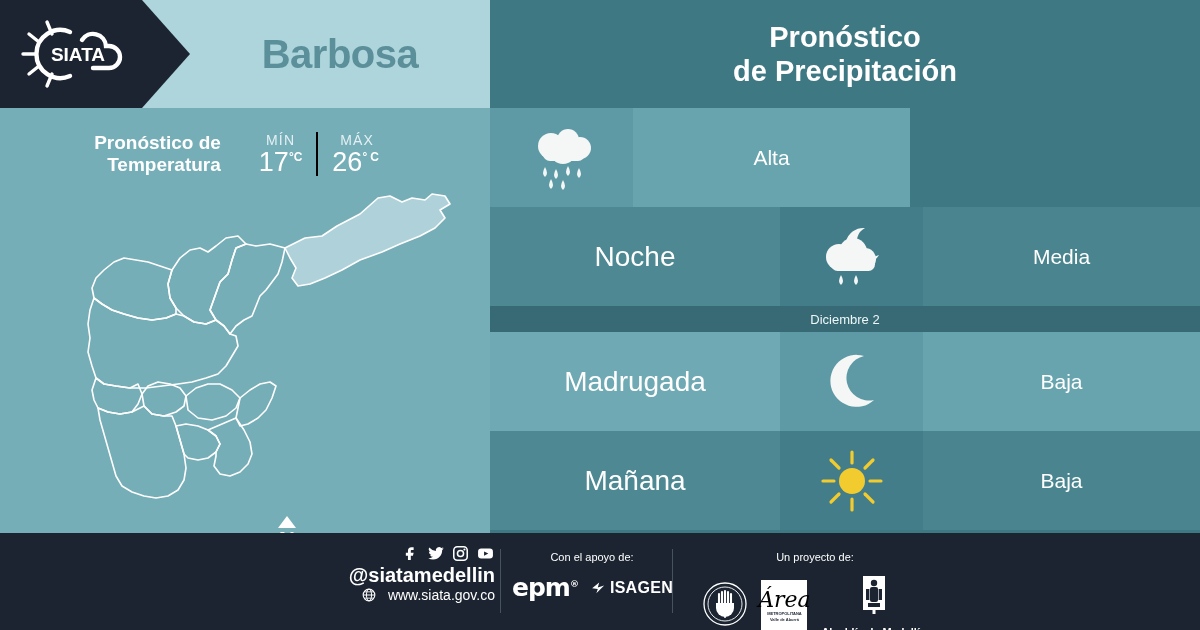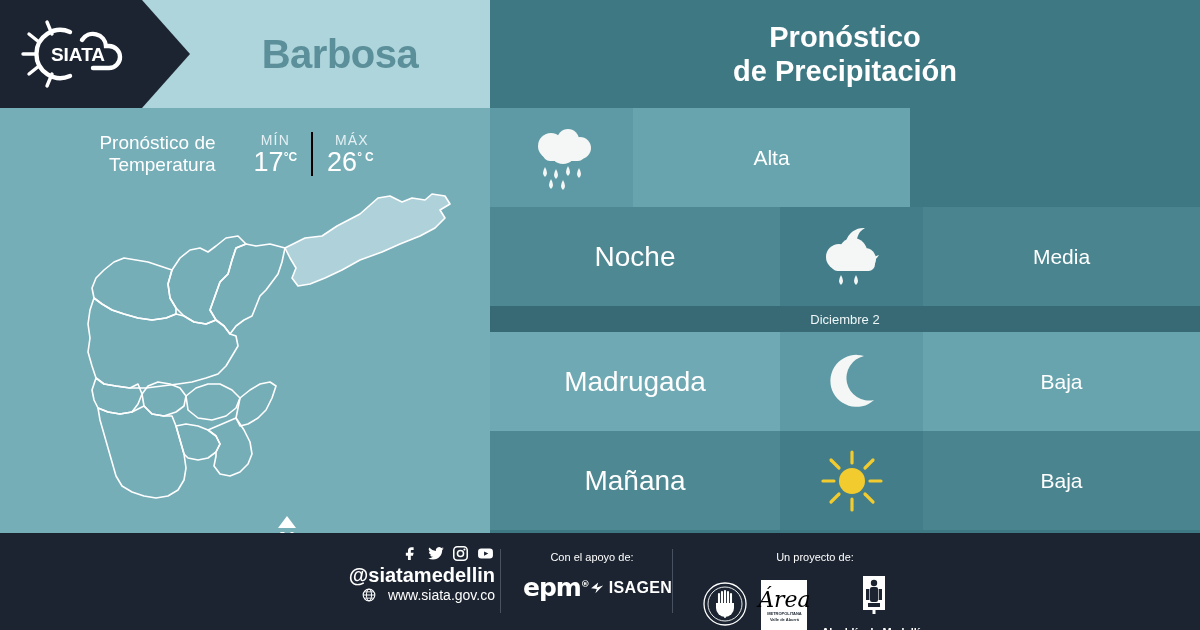--- a/index.html
+++ b/index.html
@@ -32,21 +32,21 @@
   }
   .left-body {
     position:absolute; left:0; top:108px; width:490px; height:425px;
     background:#76aeb8;
   }
   .temp-block {
     position:absolute; left:0; top:14px; width:490px; height:64px;
     display:flex; align-items:center; justify-content:center; gap:24px;
   }
   .temp-title {
-    color:#ffffff; font-size:19px; font-weight:normal; line-height:1.18;
+    color:#ffffff; font-size:19px; font-weight:bold; line-height:1.18;
     text-align:right; white-space:pre-line;
   }
   .temp-vals { display:flex; align-items:flex-start; }
   .temp-cell { text-align:center; padding:0 14px; }
   .temp-cell.first { border-right:2px solid #000000; }
   .temp-label {
     color:#e4f0f3; font-size:14px; letter-spacing:1.2px; font-weight:400;
     display:block; margin-bottom:1px;
   }
   .temp-value {
@@ -106,21 +106,21 @@
   .social-icons { display:flex; gap:7px; justify-content:flex-end; margin-bottom:2px; }
   .handle { font-size:20px; font-weight:bold; line-height:1.12; }
   .weburl {
     font-size:14px; line-height:1.3; display:flex;
     align-items:center; justify-content:flex-end; gap:12px;
   }
   .divider { position:absolute; width:1px; background:#475160; top:16px; height:64px; }
   .support-block { position:absolute; left:512px; top:18px; width:160px; text-align:center; }
   .project-block { position:absolute; left:700px; top:18px; width:230px; text-align:center; }
   .small-cap { color:#ffffff; font-size:11px; margin-bottom:10px; }
-  .logo-row { display:flex; align-items:center; justify-content:flex-end; }
+  .logo-row { display:flex; align-items:center; justify-content:space-between; gap:12px; }
   .epm-text {
     color:#ffffff; font-size:25px; font-weight:bold; letter-spacing:-1px;
     font-family:"DejaVu Sans", sans-serif;
   }
   .epm-text sup { font-size:9px; vertical-align:super; }
   .isagen-text { color:#ffffff; font-size:16px; font-weight:bold; letter-spacing:0.3px; }
   .alcaldia-text { color:#ffffff; font-size:11px; font-weight:bold; margin-top:3px; }
   .proj-logos { display:flex; align-items:center; justify-content:center; gap:14px; }
   .proj-item { text-align:center; }
   .area-box {

